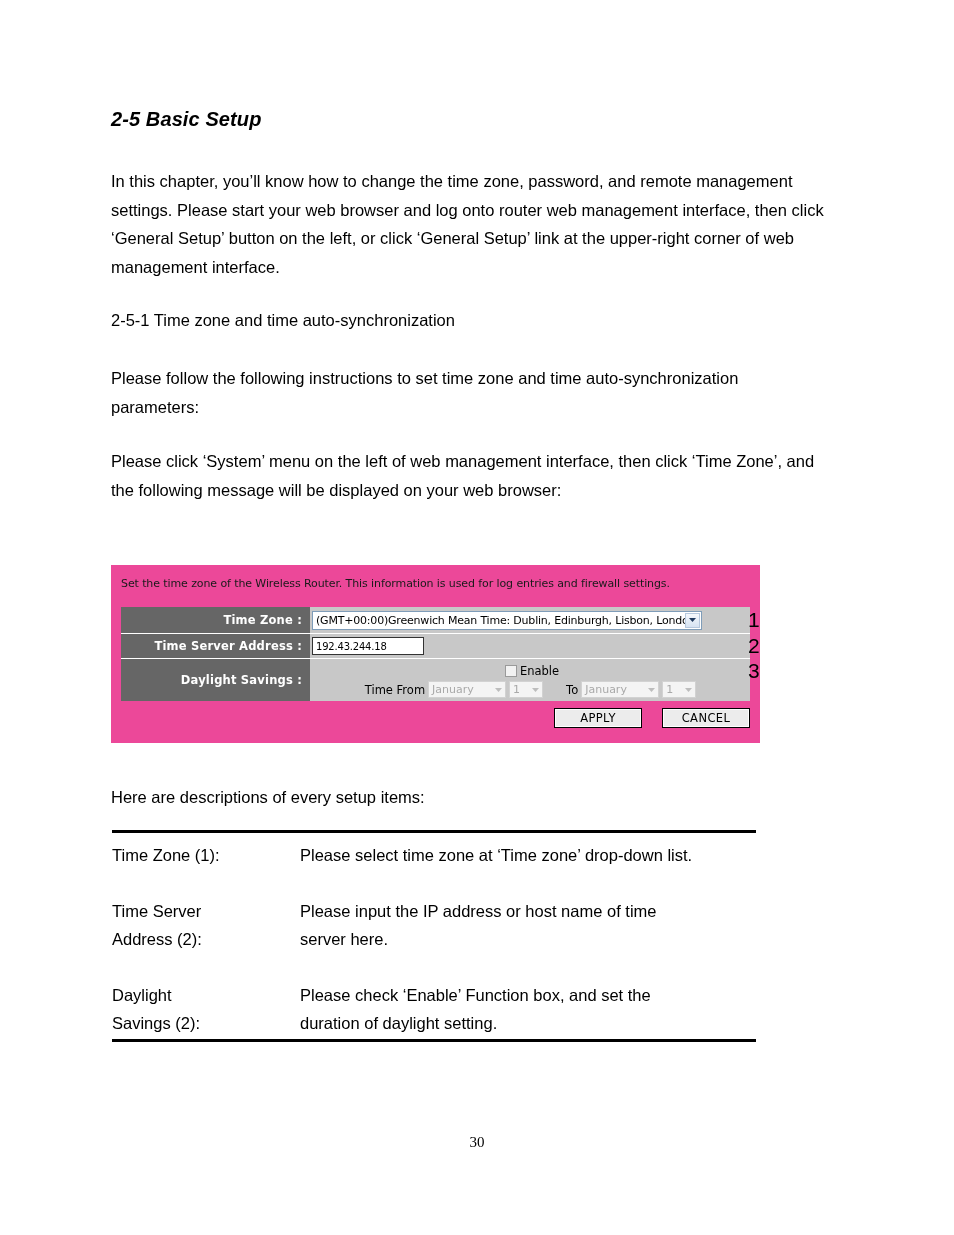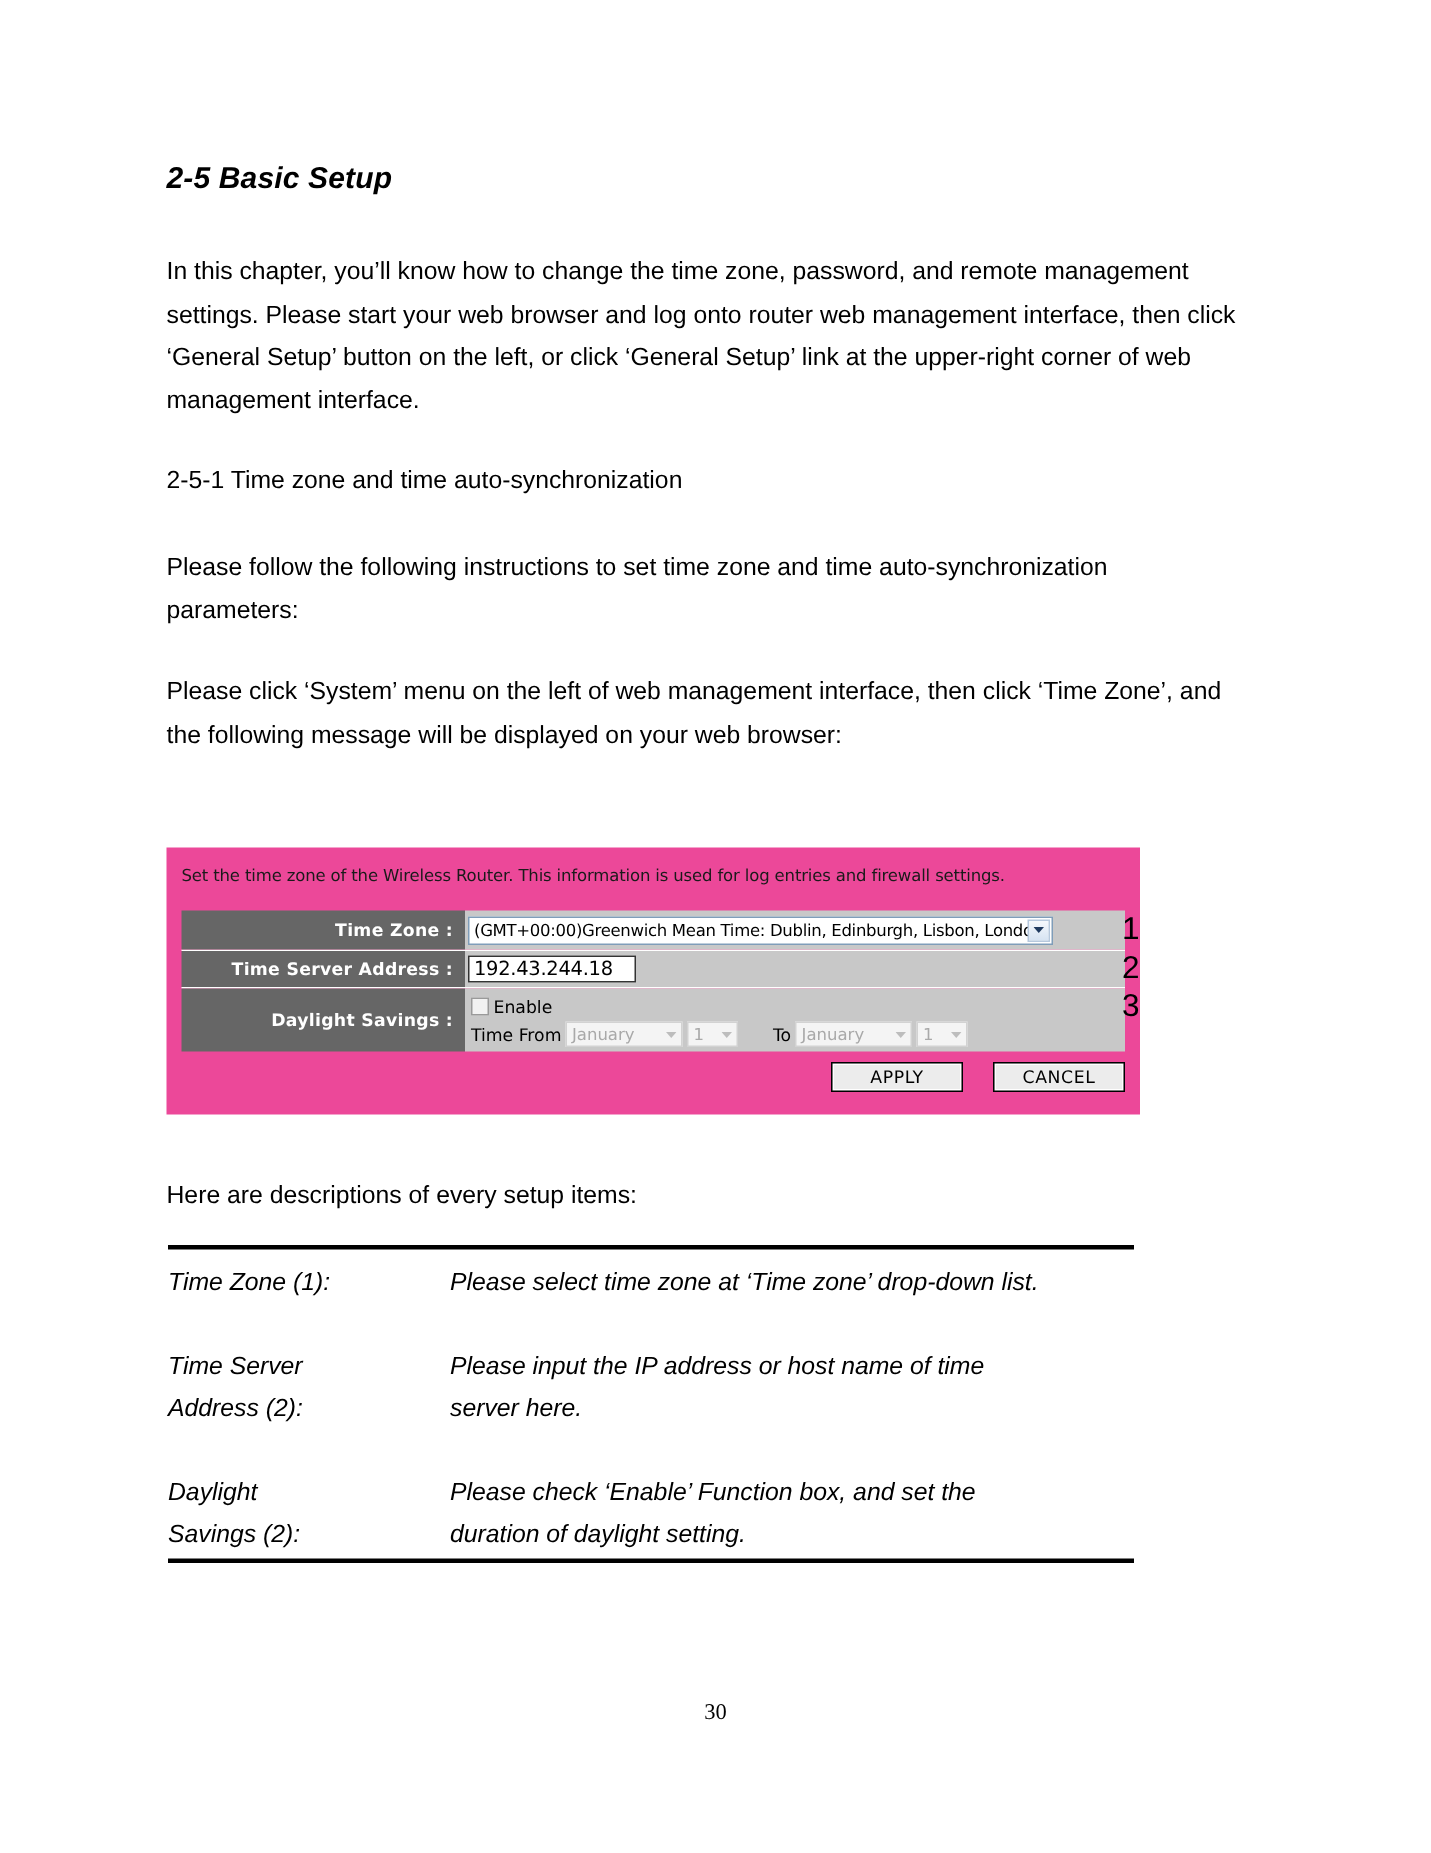--- a/index.html
+++ b/index.html
@@ -104,21 +104,21 @@
     flex: 1 1 auto;
     background: #c8c8c8;
     display: flex;
     align-items: center;
     padding-left: 2px;
     box-sizing: border-box;
   }
   .row-tz  .ui-label, .row-tz  .ui-value { height: 26px; }
   .row-tsa .ui-label, .row-tsa .ui-value { height: 24px; }
   .row-dst .ui-label, .row-dst .ui-value { height: 42px; }
-  .row-dst .ui-value { flex-direction: column; align-items: flex-start; justify-content: center; }
+  .row-dst .ui-value { flex-direction: column; align-items: center; justify-content: center; }
 
   
   .sel-tz {
     width: 390px;
     height: 19px;
     background: #ffffff;
     border: 1px solid #7f9db9;
     box-sizing: border-box;
     display: flex;
     align-items: center;
@@ -143,21 +143,21 @@
   }
   .sel-tz .arrow svg { display: block; }
 
   
   .inp-tsa {
     width: 112px;
     height: 18px;
     background: #ffffff;
     border: 1px solid #333333;
     box-sizing: border-box;
-    font-size: 13px;
+    font-size: 10px;
     color: #000000;
     display: flex;
     align-items: center;
     padding-left: 3px;
     letter-spacing: -0.2px;
   }
 
   
   .dst-line1 {
     display: flex;
@@ -259,21 +259,20 @@
     height: 0;
     border-top: 3px solid #000000;
   }
   .rule-bottom {
     height: 0;
     border-top: 3px solid #000000;
     margin-top: 2px;
   }
   .desc-row {
     display: flex;
-    font-style: italic;
     font-size: 16.5px;
     line-height: 28px;
   }
   .desc-row.r1 { margin-top: 8px; }
   .desc-row.r2 { margin-top: 28px; }
   .desc-row.r3 { margin-top: 28px; }
   .desc-term {
     width: 188px;
     flex: 0 0 188px;
   }

